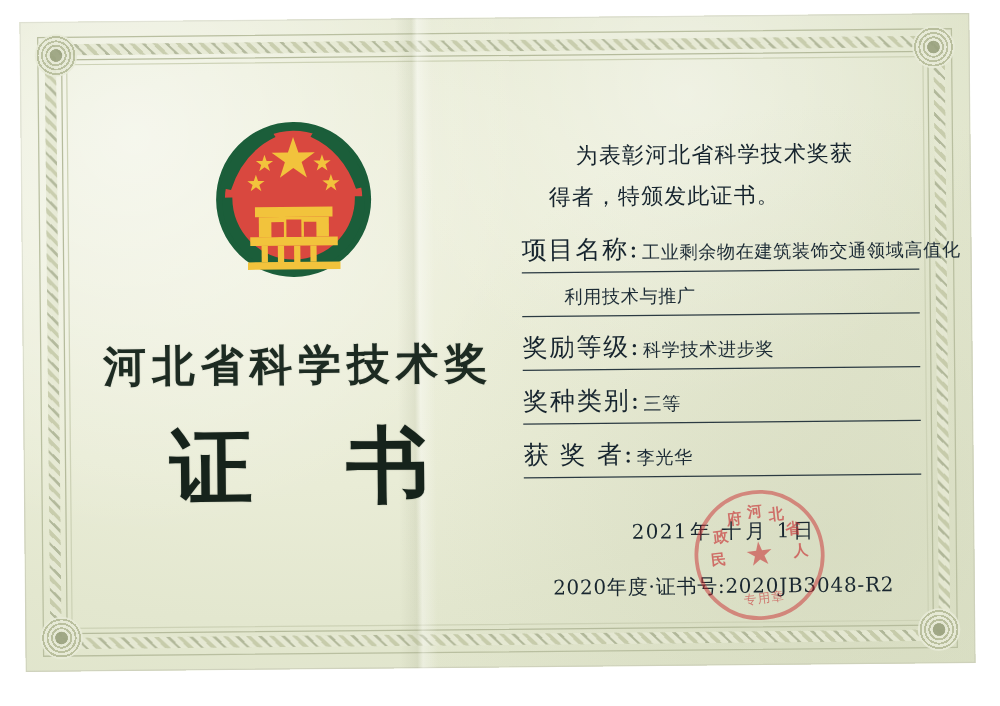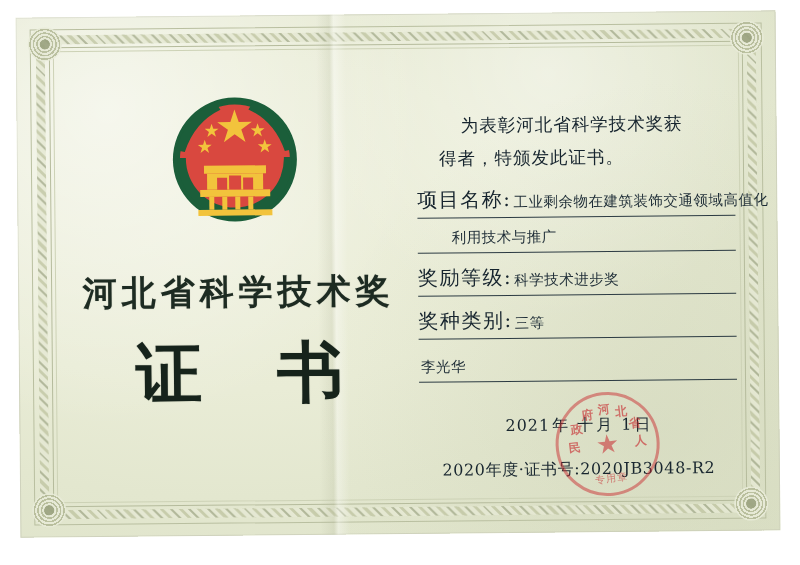--- a/index.html
+++ b/index.html
@@ -353,20 +353,21 @@
         <span class="field-label">奖励等级:</span>
         <span class="field-value">科学技术进步奖</span>
       </div>
 
       <div class="field-row">
         <span class="field-label">奖种类别:</span>
         <span class="field-value">三等</span>
       </div>
 
       <div class="field-row">
+        <span class="field-label">获 奖 者:</span>
         <span class="field-value">李光华</span>
       </div>
 
       <div id="date-line">
         <span class="seg">2021</span><span class="seg">年</span>
         <span class="seg">十</span><span class="seg">月</span>
         <span class="seg">1</span><span class="seg">日</span>
       </div>
 
       <div id="doc-number">2020年度·证书号:2020JB3048-R2</div>

